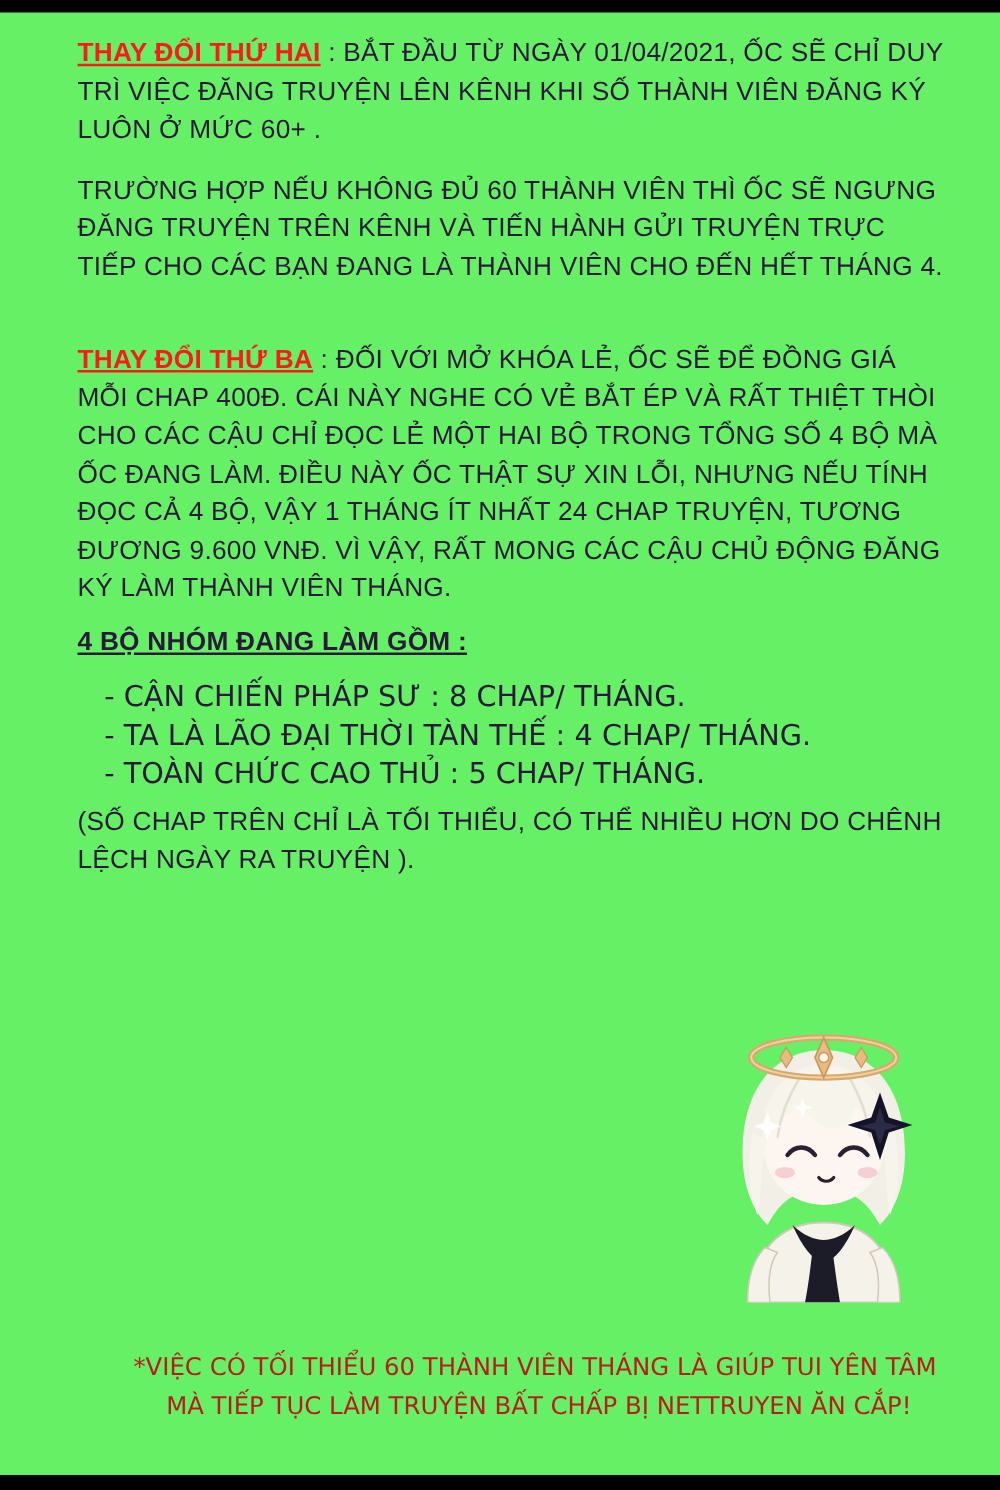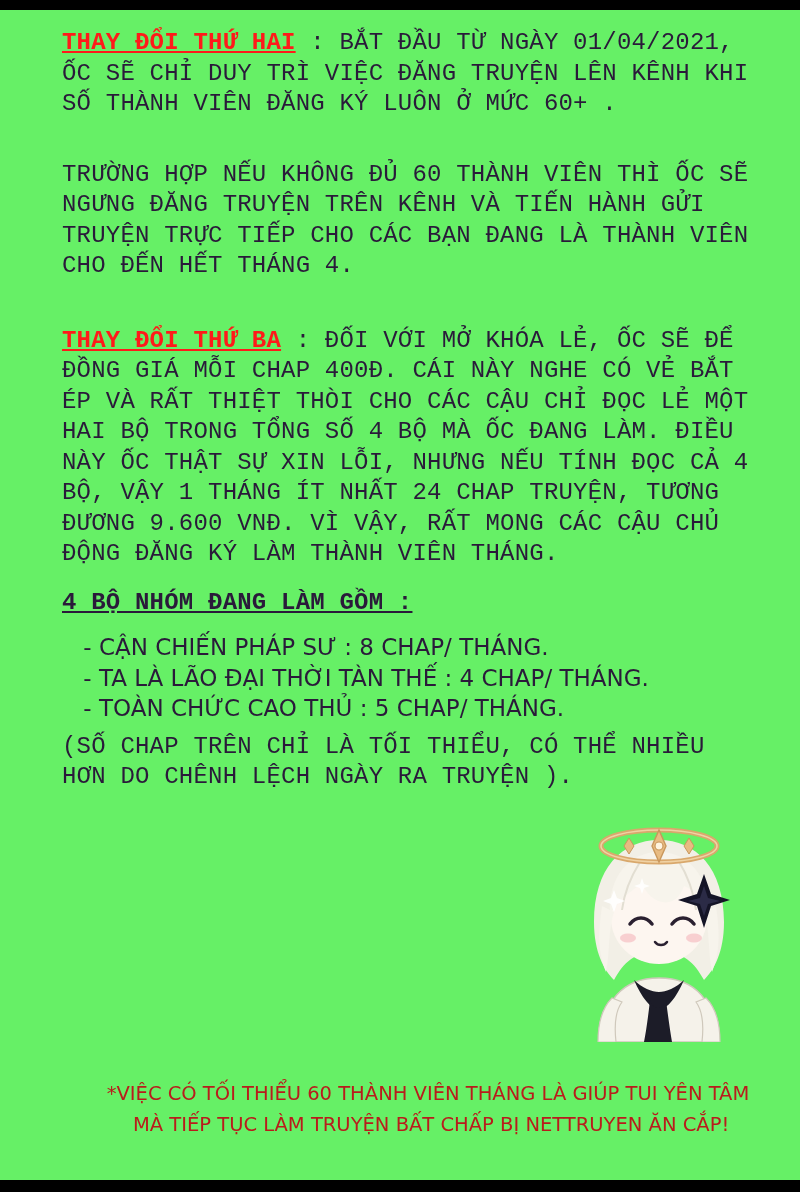--- a/index.html
+++ b/index.html
@@ -36,28 +36,28 @@
   .content {
     position: absolute;
     top: 10px; left: 0;
     width: 800px;
     height: 1170px;
     padding: 18px 40px 0 62px;
     box-sizing: border-box;
   }
   .blk {
     color: #2a1a3a;
-    font-size: 24px;
+    font-size: 21px;
     line-height: 30.5px;
     letter-spacing: 0.2px;
     white-space: pre-wrap;
-    font-family: Liberation Mono, monospace;
+    font-family: Liberation Sans, sans-serif;
   }
-  .blk.gap-lg { margin-top: 40px; }
-  .blk.gap-md { margin-top: 18px; }
+  .blk.gap-lg { margin-top: 18px; }
+  .blk.gap-md { margin-top: 12px; }
   .blk.gap-xl { margin-top: 44px; }
   .blk.gap-sm { margin-top: 8px; }
   .heading-red {
     color: #ff1a1a;
     text-decoration: underline;
     font-weight: 600;
   }
   .underline-head {
     text-decoration: underline;
     font-weight: 600;

